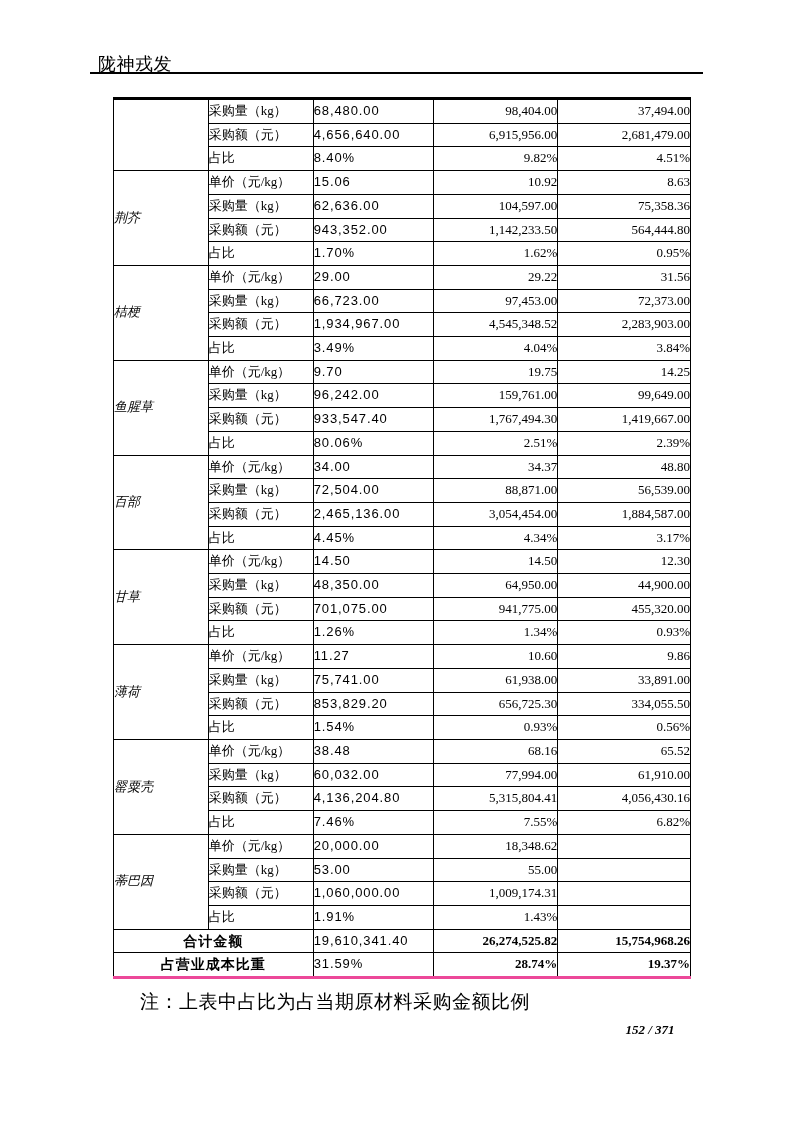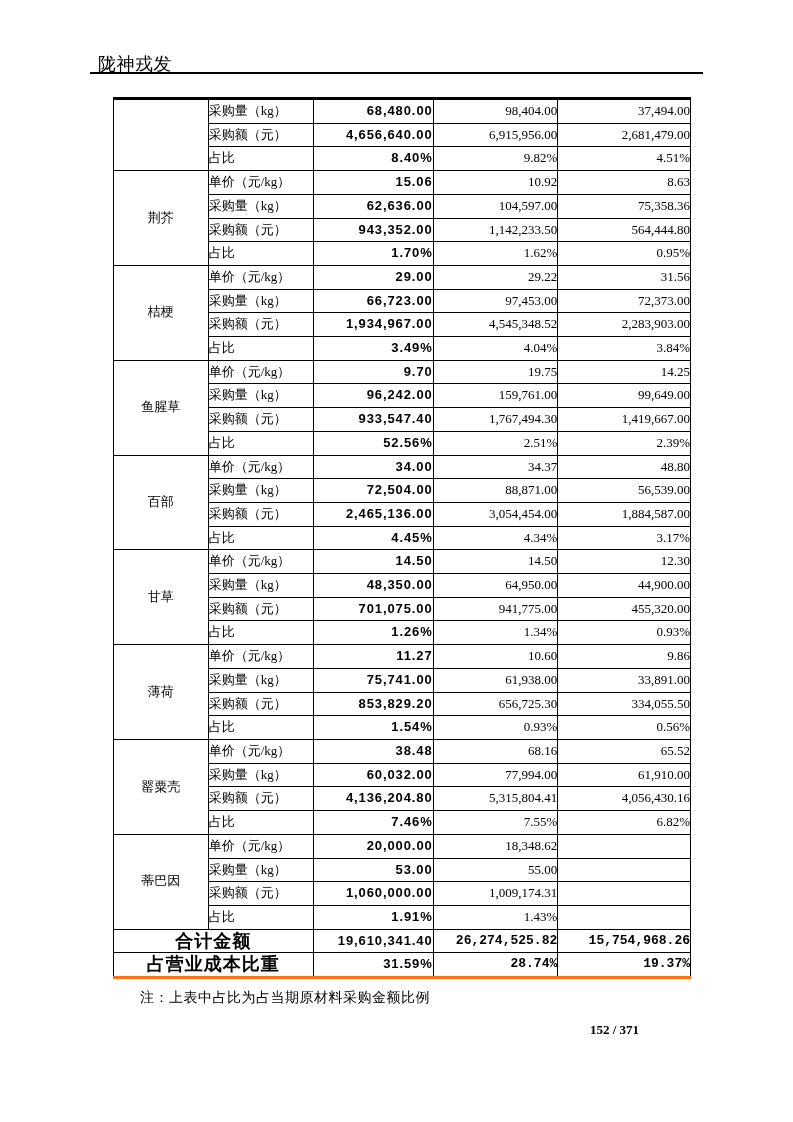--- a/index.html
+++ b/index.html
@@ -22,54 +22,54 @@
   .header-rule {
     position: absolute; left: 90px; top: 72px; width: 613px;
     height: 2px; background: #000;
   }
 
   
   .table-wrap { position: absolute; left: 113px; top: 97px; width: 578px; }
   table.report {
     width: 100%; border-collapse: collapse; table-layout: fixed;
     border-top: 3px solid #000;
-    border-bottom: 3px solid #f97316;
+    border-bottom: 3px solid #ec4899;
   }
   table.report td {
     border: 1px solid #000;
     height: 22.7px;
     line-height: 22.7px;
     font-size: 13px;
     white-space: nowrap;
     overflow: hidden;
     padding: 0;
   }
-  td.herb   { text-align: center; padding-left: 7px; vertical-align: middle; }
+  td.herb   { text-align: left; padding-left: 7px; vertical-align: middle; font-style: italic; }
   td.metric { text-align: left; padding-left: 6px; }
   td.v1 {
-    text-align: right; padding-right: 10px;
+    text-align: left; padding-right: 10px;
     font-family: "Liberation Sans", sans-serif;
-    font-weight: bold; font-size: 12.5px; letter-spacing: 0.9px;
+    font-weight: normal; font-size: 12.5px; letter-spacing: 0.9px;
   }
   td.v2, td.v3 { text-align: right; padding-right: 7px; }
   tr.total td.label {
     text-align: center;
     font-family: "Liberation Sans", sans-serif;
-    font-weight: bold; font-size: 18px; letter-spacing: 1px;
-  }
-  tr.total td.v2, tr.total td.v3 { font-weight: bold; font-family: Liberation Mono, monospace; }
+    font-weight: bold; font-size: 14px; letter-spacing: 1px;
+  }
+  tr.total td.v2, tr.total td.v3 { font-weight: bold; }
 
   
   .note {
     position: absolute; left: 140px; top: 989px;
-    font-size: 14px; letter-spacing: 0.5px;
+    font-size: 19px; letter-spacing: 0.5px;
   }
   .pagenum {
     position: absolute; left: 590px; top: 1022px; width: 120px;
-    text-align: left; font-weight: bold; font-size: 13px;
+    text-align: center; font-weight: bold; font-size: 13px; font-style: italic;
   }
 </style>
 </head>
 <body>
 
 <div class="page">
 
   <div class="doc-header">
     <span>陇神戎发</span>
   </div>
@@ -168,21 +168,21 @@
             <td class="v3">99,649.00</td>
           </tr>
           <tr>
             <td class="metric">采购额（元）</td>
             <td class="v1">933,547.40</td>
             <td class="v2">1,767,494.30</td>
             <td class="v3">1,419,667.00</td>
           </tr>
           <tr>
             <td class="metric">占比</td>
-            <td class="v1">52.56%</td>
+            <td class="v1">80.06%</td>
             <td class="v2">2.51%</td>
             <td class="v3">2.39%</td>
           </tr>
           <tr>
             <td class="herb" rowspan="4">百部</td>
             <td class="metric">单价（元/kg）</td>
             <td class="v1">34.00</td>
             <td class="v2">34.37</td>
             <td class="v3">48.80</td>
           </tr>

